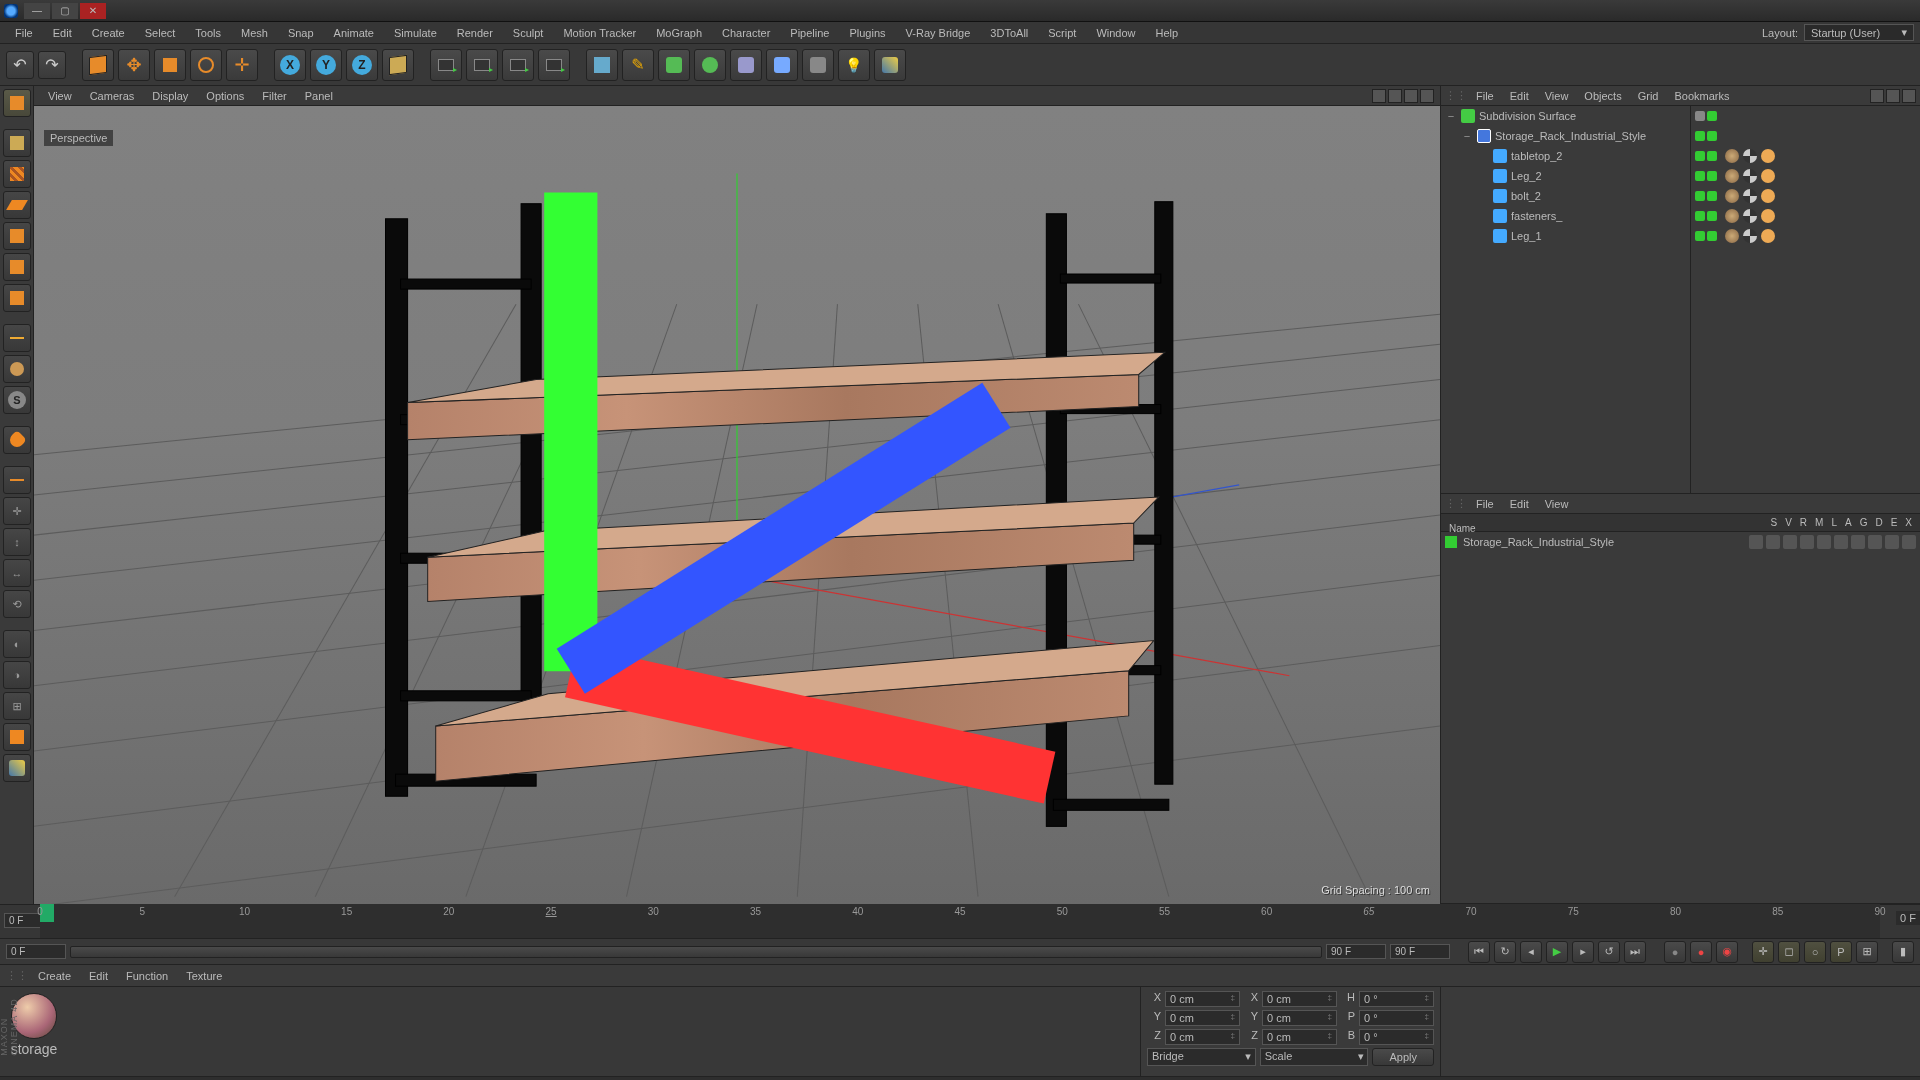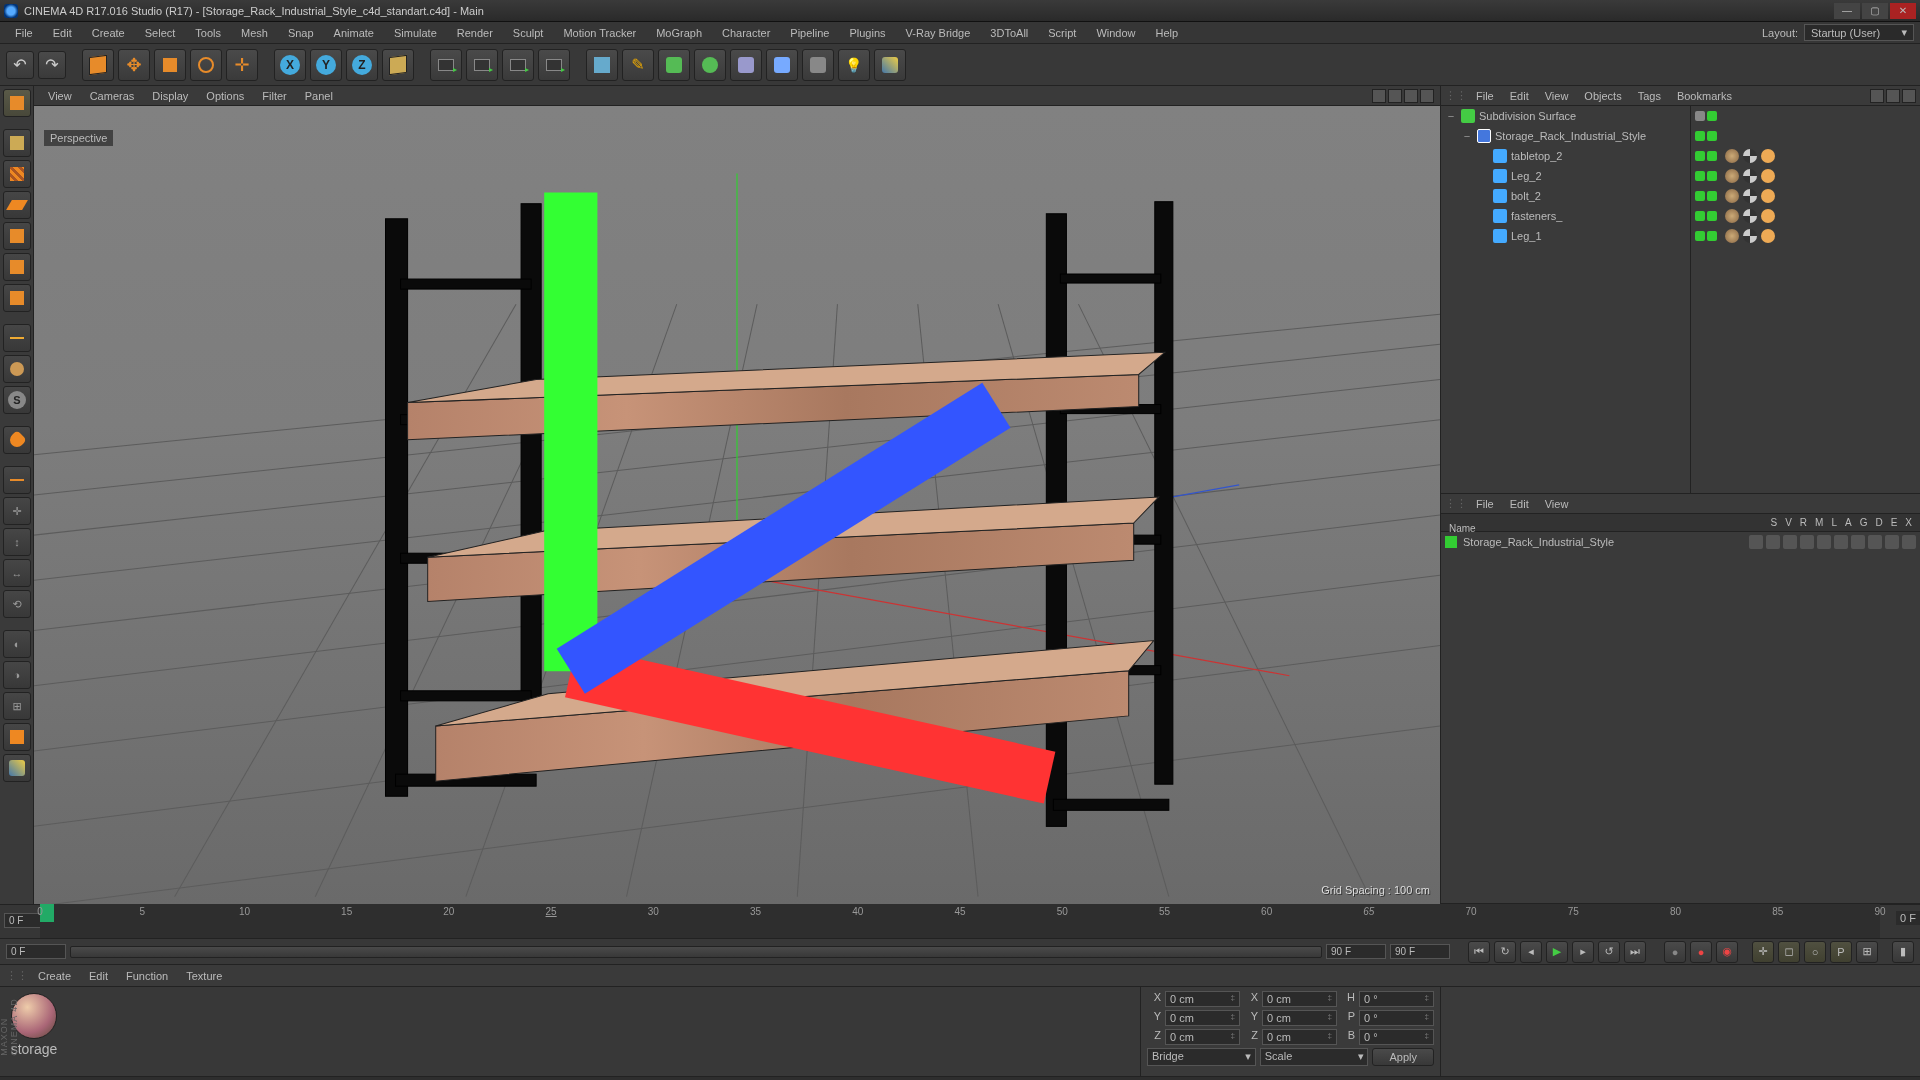--- a/index.html
+++ b/index.html
@@ -122,21 +122,20 @@
 .attrs { width:480px; background:#3a3a3a; border-left:1px solid #222; }
 
 .status { height:20px; background:#2e2e2e; border-top:1px solid #222; display:flex; align-items:center; padding:0 8px; font-size:10px; color:#999; }
 .status .sico { width:14px; height:14px; background:#e88; border-radius:2px; margin-right:6px; }
 </style>
 </head>
 <body>
 
 <div class="titlebar">
   <div class="app-icon"></div>
-  <div class="title">CINEMA 4D R17.016 Studio (R17) - [Storage_Rack_Industrial_Style_c4d_standart.c4d] - Main</div>
   <div class="win-btns">
     <div class="win-btn">—</div>
     <div class="win-btn">▢</div>
     <div class="win-btn close">✕</div>
   </div>
 </div>
 
 <div class="menubar" id="menubar">
   <div class="mi">File</div>
     <div class="mi">Edit</div>
@@ -408,21 +407,21 @@
   </div>
 
   <div class="right">
     <div class="panel" style="flex:1">
       <div class="panel-menu" id="obj-menu">
           <div style="color: rgb(102, 102, 102);">⋮⋮</div>
           <div class="pm">File</div>
           <div class="pm">Edit</div>
           <div class="pm">View</div>
           <div class="pm">Objects</div>
-          <div class="pm">Tags</div>
+          <div class="pm">Grid</div>
           <div class="pm">Bookmarks</div>
         <div class="r">
             <div class="pb"></div>
             <div class="pb"></div>
             <div class="pb"></div>
           </div>
       </div>
       <div style="display:flex;flex:1">
         <div class="objtree" id="objtree" style="flex:1">
             <div class="orow" style="padding-left: 4px;">

